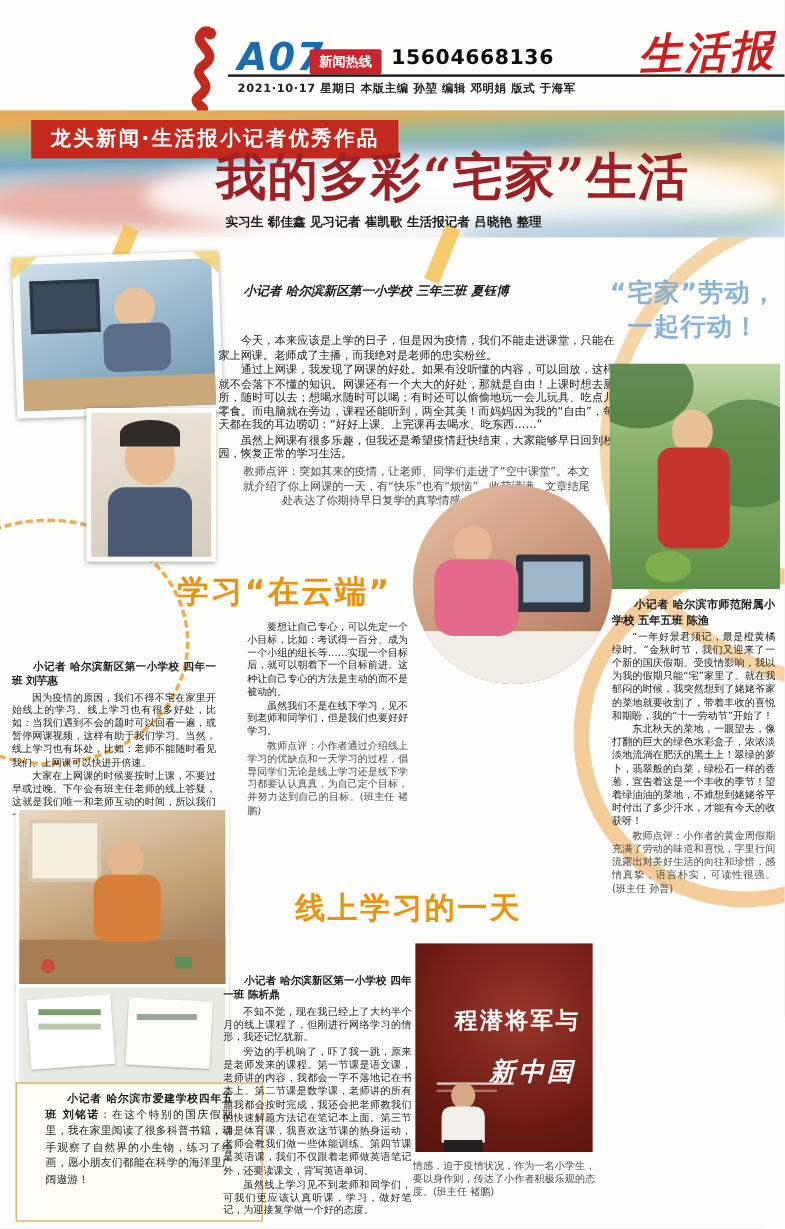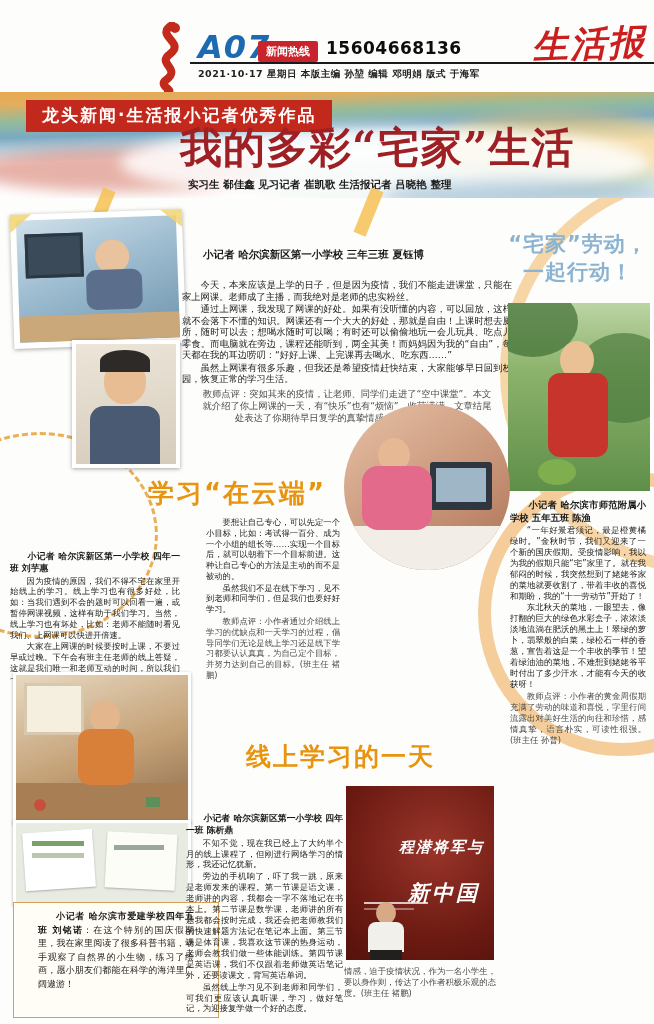--- a/index.html
+++ b/index.html
@@ -57,22 +57,22 @@
   .col-body{font-size:8.3px;line-height:1.3;}
   .col-body p{margin-bottom:1px;}
 
   
   .photo{position:absolute;overflow:hidden;}
   .frame{background:#fff;box-shadow:0 1px 4px rgba(0,0,0,.35);padding:6px;}
   .ph-inner{position:relative;width:100%;height:100%;overflow:hidden;}
   .tape{position:absolute;width:34px;height:14px;background:#f2d371;opacity:.85;}
   .caption-box{border:1px solid #d2a258;background:#fffdf6;padding:7px 24px;font-size:9px;line-height:1.5;}
   .caption-box b{font-weight:bold;}
-  .redbook-title1{position:absolute;right:10px;top:52px;color:#fff;font-size:15px;font-weight:bold;
-                  font-family:"DejaVu Serif","Liberation Serif",serif;font-style:italic;letter-spacing:2px;}
+  .redbook-title1{position:absolute;right:10px;top:52px;color:#fff;font-size:19px;font-weight:bold;
+                  font-family:"DejaVu Serif","Liberation Serif",serif;letter-spacing:2px;}
   .redbook-title2{position:absolute;right:14px;top:76px;color:#fff;font-size:21px;font-weight:bold;
                   font-family:"DejaVu Serif","Liberation Serif",serif;font-style:italic;letter-spacing:3px;margin-top:17px;}
   .wline{position:absolute;height:2px;background:rgba(255,255,255,.75);}
 </style>
 </head>
 <body>
 
 <div class="page">
 
   <div class="arc" style="left:500px;top:170px;width:380px;height:380px;"></div>
@@ -118,21 +118,21 @@
   </div>
 
   <div class="photo frame" style="left:72px;top:340px;width:100px;height:120px;padding:4px;">
     <div class="ph-inner" style="background:linear-gradient(170deg,#ece5d8 0%,#d6ccbc 100%);">
       <div style="position:absolute;left:28px;top:14px;width:42px;height:46px;border-radius:50% 50% 46% 46%;background:#e8bd93;"></div>
       <div style="position:absolute;left:24px;top:6px;width:50px;height:22px;border-radius:50% 50% 0 0;background:#2e2a28;"></div>
       <div style="position:absolute;left:14px;top:62px;width:70px;height:58px;border-radius:14px 14px 0 0;background:#4b5a73;"></div>
     </div>
   </div>
 
-  <div class="abs a1-byline" style="left:182px;top:247px;width:330px;">
+  <div class="abs a1-byline" style="left:182px;top:236px;width:330px;font-style:italic;">
     <p>小记者 哈尔滨新区第一小学校 三年三班 夏钰博</p>
   </div>
   <div class="abs a1-body just" style="left:182px;top:279px;width:330px;">
     <p>今天，本来应该是上学的日子，但是因为疫情，我们不能走进课堂，只能在家上网课。老师成了主播，而我绝对是老师的忠实粉丝。</p>
     <p>通过上网课，我发现了网课的好处。如果有没听懂的内容，可以回放，这样就不会落下不懂的知识。网课还有一个大大的好处，那就是自由！上课时想去厕所，随时可以去；想喝水随时可以喝；有时还可以偷偷地玩一会儿玩具、吃点儿零食。而电脑就在旁边，课程还能听到，两全其美！而妈妈因为我的“自由”，每天都在我的耳边唠叨：“好好上课、上完课再去喝水、吃东西……”</p>
     <p>虽然上网课有很多乐趣，但我还是希望疫情赶快结束，大家能够早日回到校园，恢复正常的学习生活。</p>
     <p class="comment a1-comment">教师点评：突如其来的疫情，让老师、同学们走进了“空中课堂”。本文就介绍了你上网课的一天，有“快乐”也有“烦恼”，收获满满。文章结尾处表达了你期待早日复学的真挚情感。(班主任 范月馨)</p>
   </div>
 
   <div class="abs r-title" style="left:504px;top:230px;width:148px;">“宅家”劳动，一起行动！</div>

